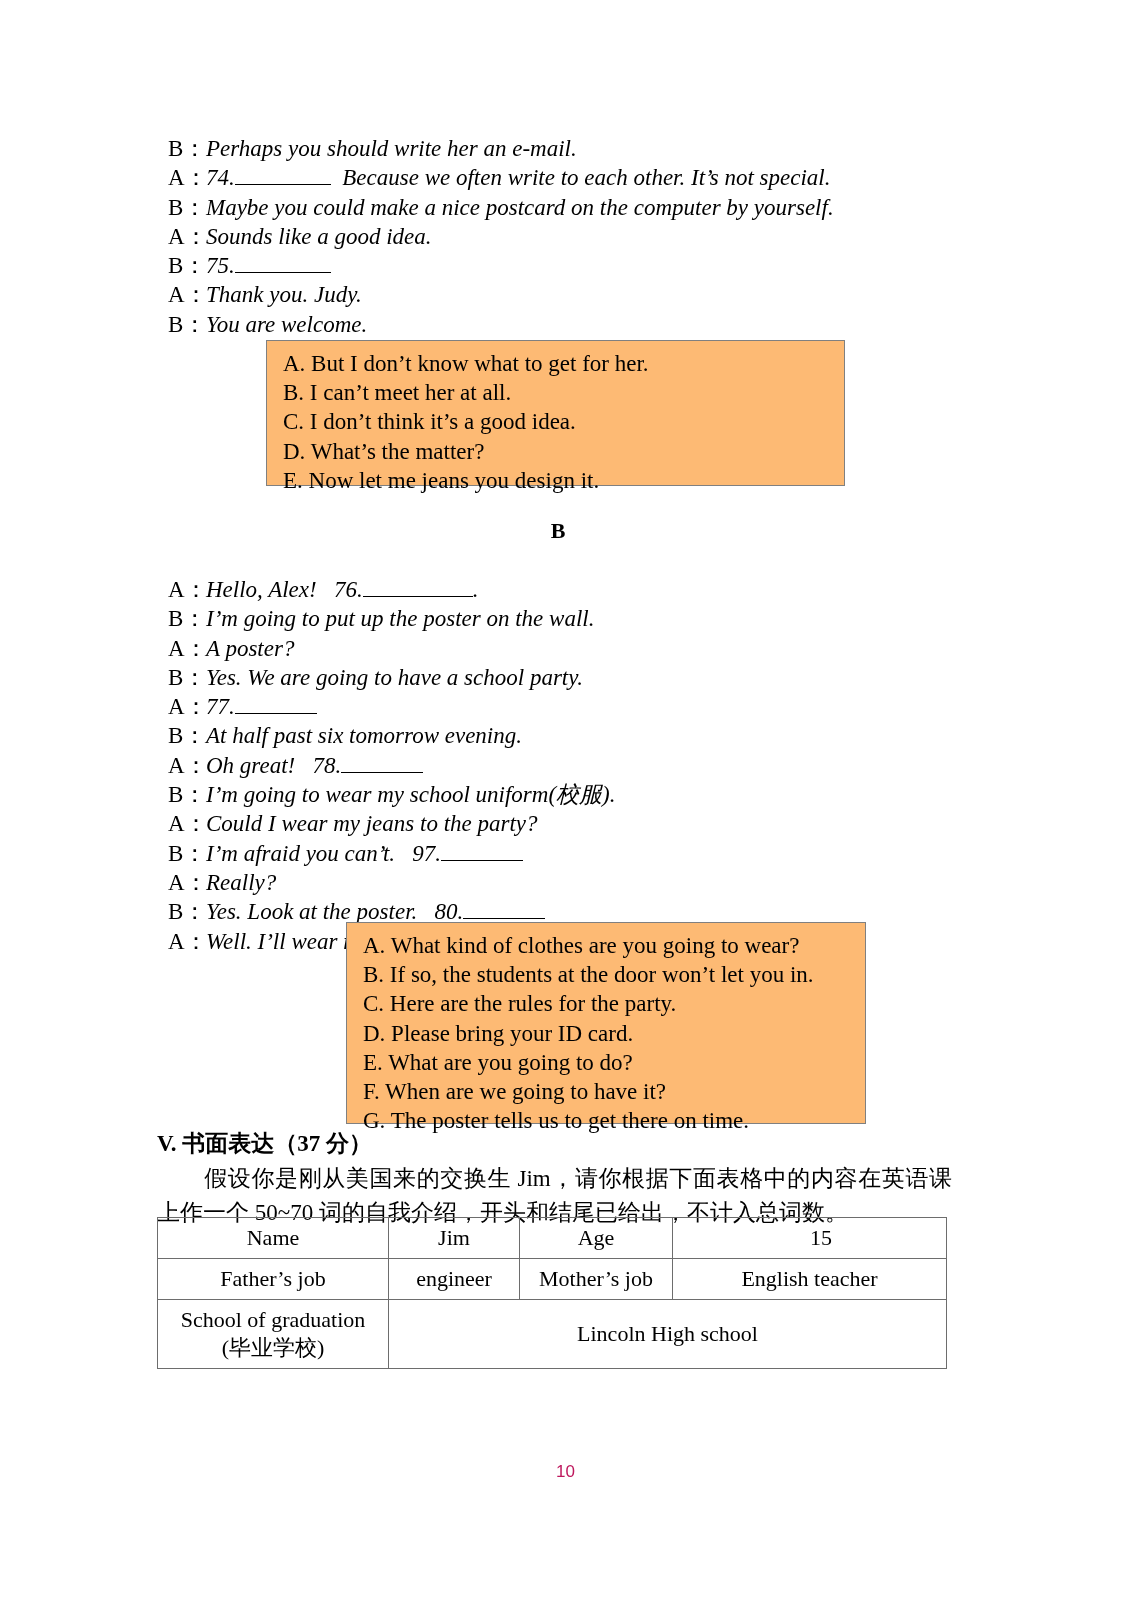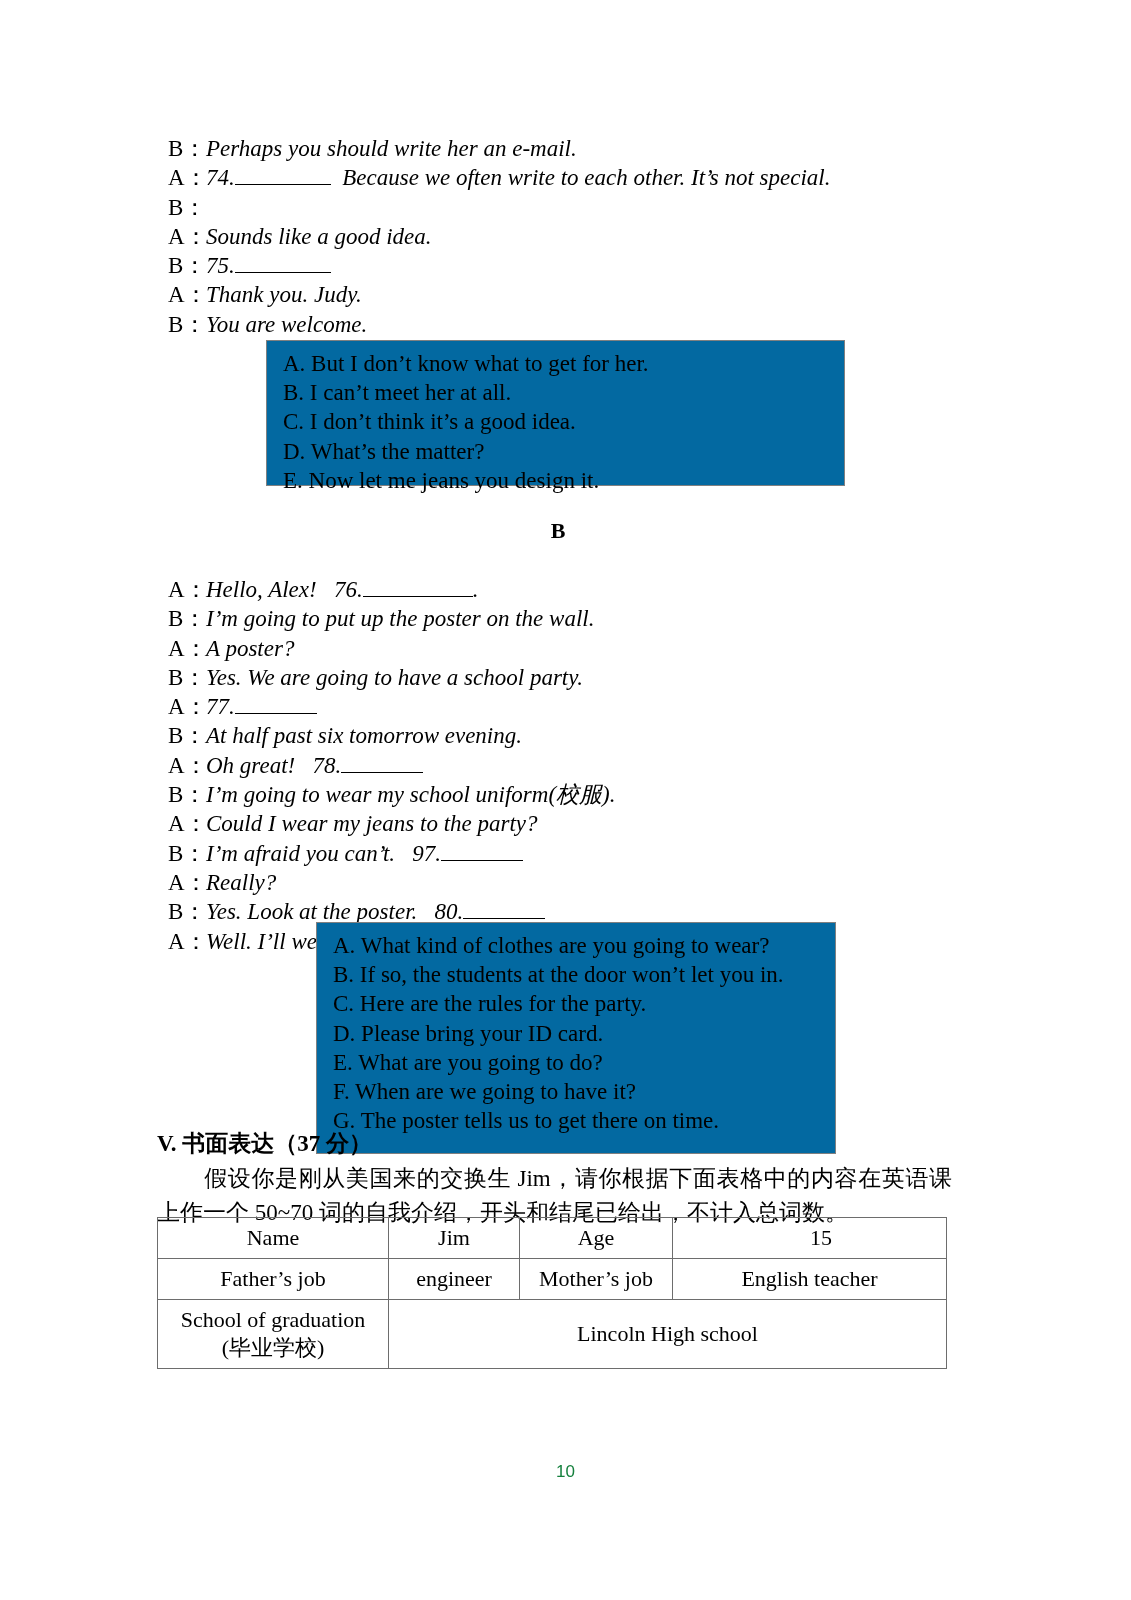--- a/index.html
+++ b/index.html
@@ -56,21 +56,21 @@
   }
   .b-sm { width: 82px; }
   .b-md { width: 96px; }
   .b-lg { width: 110px; }
 
   
   .opt-box {
     position: absolute;
     border: 1.6px solid #808080;
     box-sizing: border-box;
-    background: #0369a1;
+    background: #fdba74;
   }
   .opt-inner {
     padding: 8px 0 8px 0;
   }
   .opt-line {
     font-size: 23px;
     line-height: 29.2px;
     white-space: pre;
   }
 
@@ -112,33 +112,33 @@
     line-height: 28px;
     padding: 6px 4px;
   }
 
   
   .pagenum {
     position: absolute;
     width: 1131px;
     text-align: center;
     font-size: 17px;
-    color: #15803d;
+    color: #be185d;
     font-family: "Liberation Sans", sans-serif;
   }
 </style>
 </head>
 <body>
 
 <div class="page">
 
   <div class="dlg-block" id="dlgA" style="top:134px;">
       <div class="dlg-line" style="line-height: 29.3px;"><span class="spk">B：</span><span class="utt">Perhaps you should write her an e-mail.</span></div>
       <div class="dlg-line" style="line-height: 29.3px;"><span class="spk">A：</span><span class="utt">74.</span><span class="blank b-md"></span><span class="utt">  Because we often write to each other. It’s not special.</span></div>
-      <div class="dlg-line" style="line-height: 29.3px;"><span class="spk">B：</span></div>
+      <div class="dlg-line" style="line-height: 29.3px;"><span class="spk">B：</span><span class="utt">Maybe you could make a nice postcard on the computer by yourself.</span></div>
       <div class="dlg-line" style="line-height: 29.3px;"><span class="spk">A：</span><span class="utt">Sounds like a good idea.</span></div>
       <div class="dlg-line" style="line-height: 29.3px;"><span class="spk">B：</span><span class="utt">75.</span><span class="blank b-md"></span></div>
       <div class="dlg-line" style="line-height: 29.3px;"><span class="spk">A：</span><span class="utt">Thank you. Judy.</span></div>
       <div class="dlg-line" style="line-height: 29.3px;"><span class="spk">B：</span><span class="utt">You are welcome.</span></div>
     </div>
 
   <div class="opt-box" id="optBoxA" style="left:266px; top:340px; width:579px; height:146px;">
     <div class="opt-inner" id="optListA" style="padding-left:16px;">
         <div class="opt-line">A. But I don’t know what to get for her.</div>
         <div class="opt-line">B. I can’t meet her at all.</div>
@@ -159,21 +159,21 @@
       <div class="dlg-line" style="line-height: 29.3px;"><span class="spk">B：</span><span class="utt">At half past six tomorrow evening.</span></div>
       <div class="dlg-line" style="line-height: 29.3px;"><span class="spk">A：</span><span class="utt">Oh great!   78.</span><span class="blank b-sm"></span></div>
       <div class="dlg-line" style="line-height: 29.3px;"><span class="spk">B：</span><span class="utt">I’m going to wear my school uniform(校服).</span></div>
       <div class="dlg-line" style="line-height: 29.3px;"><span class="spk">A：</span><span class="utt">Could I wear my jeans to the party?</span></div>
       <div class="dlg-line" style="line-height: 29.3px;"><span class="spk">B：</span><span class="utt">I’m afraid you can’t.   97.</span><span class="blank b-sm"></span></div>
       <div class="dlg-line" style="line-height: 29.3px;"><span class="spk">A：</span><span class="utt">Really?</span></div>
       <div class="dlg-line" style="line-height: 29.3px;"><span class="spk">B：</span><span class="utt">Yes. Look at the poster.   80.</span><span class="blank b-sm"></span></div>
       <div class="dlg-line" style="line-height: 29.3px;"><span class="spk">A：</span><span class="utt">Well. I’ll wear my school uniform, too.</span></div>
     </div>
 
-  <div class="opt-box" id="optBoxB" style="left:316px; top:922px; width:520px; height:232px;">
+  <div class="opt-box" id="optBoxB" style="left:346px; top:922px; width:520px; height:202px;">
     <div class="opt-inner" id="optListB" style="padding-left:16px;">
         <div class="opt-line">A. What kind of clothes are you going to wear?</div>
         <div class="opt-line">B. If so, the students at the door won’t let you in.</div>
         <div class="opt-line">C. Here are the rules for the party.</div>
         <div class="opt-line">D. Please bring your ID card.</div>
         <div class="opt-line">E. What are you going to do?</div>
         <div class="opt-line">F. When are we going to have it?</div>
         <div class="opt-line">G. The poster tells us to get there on time.</div>
       </div>
   </div>

